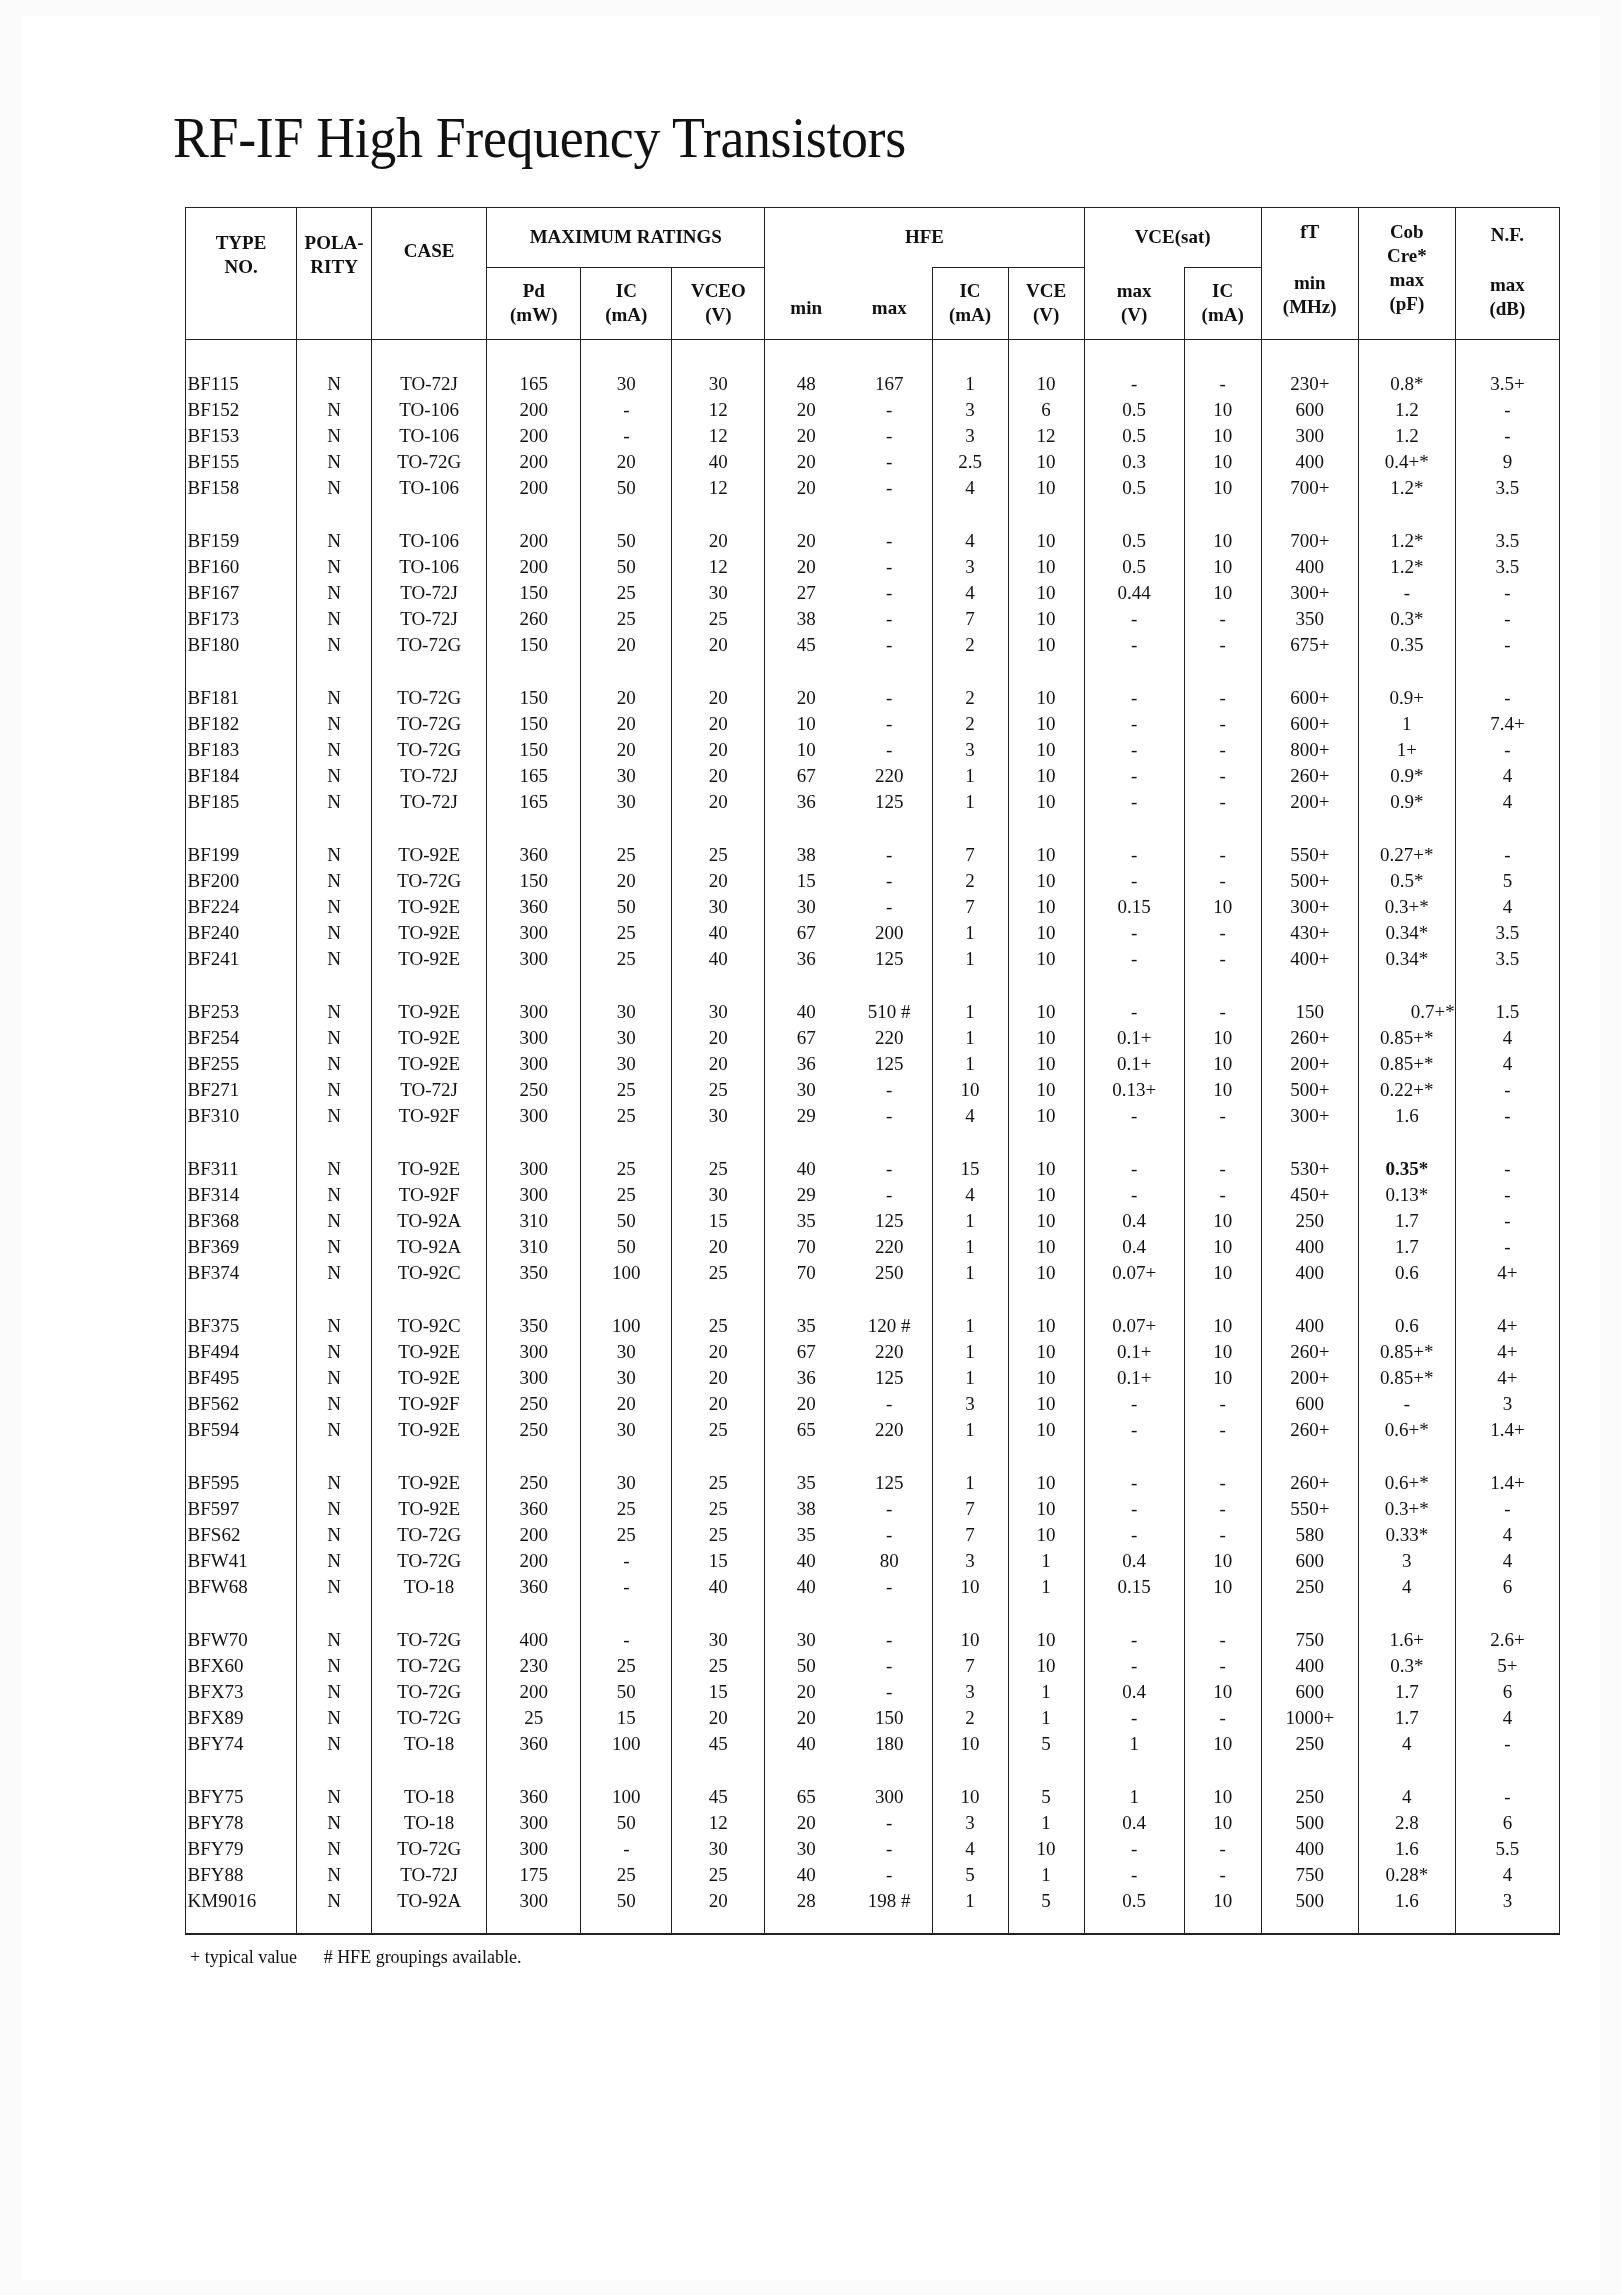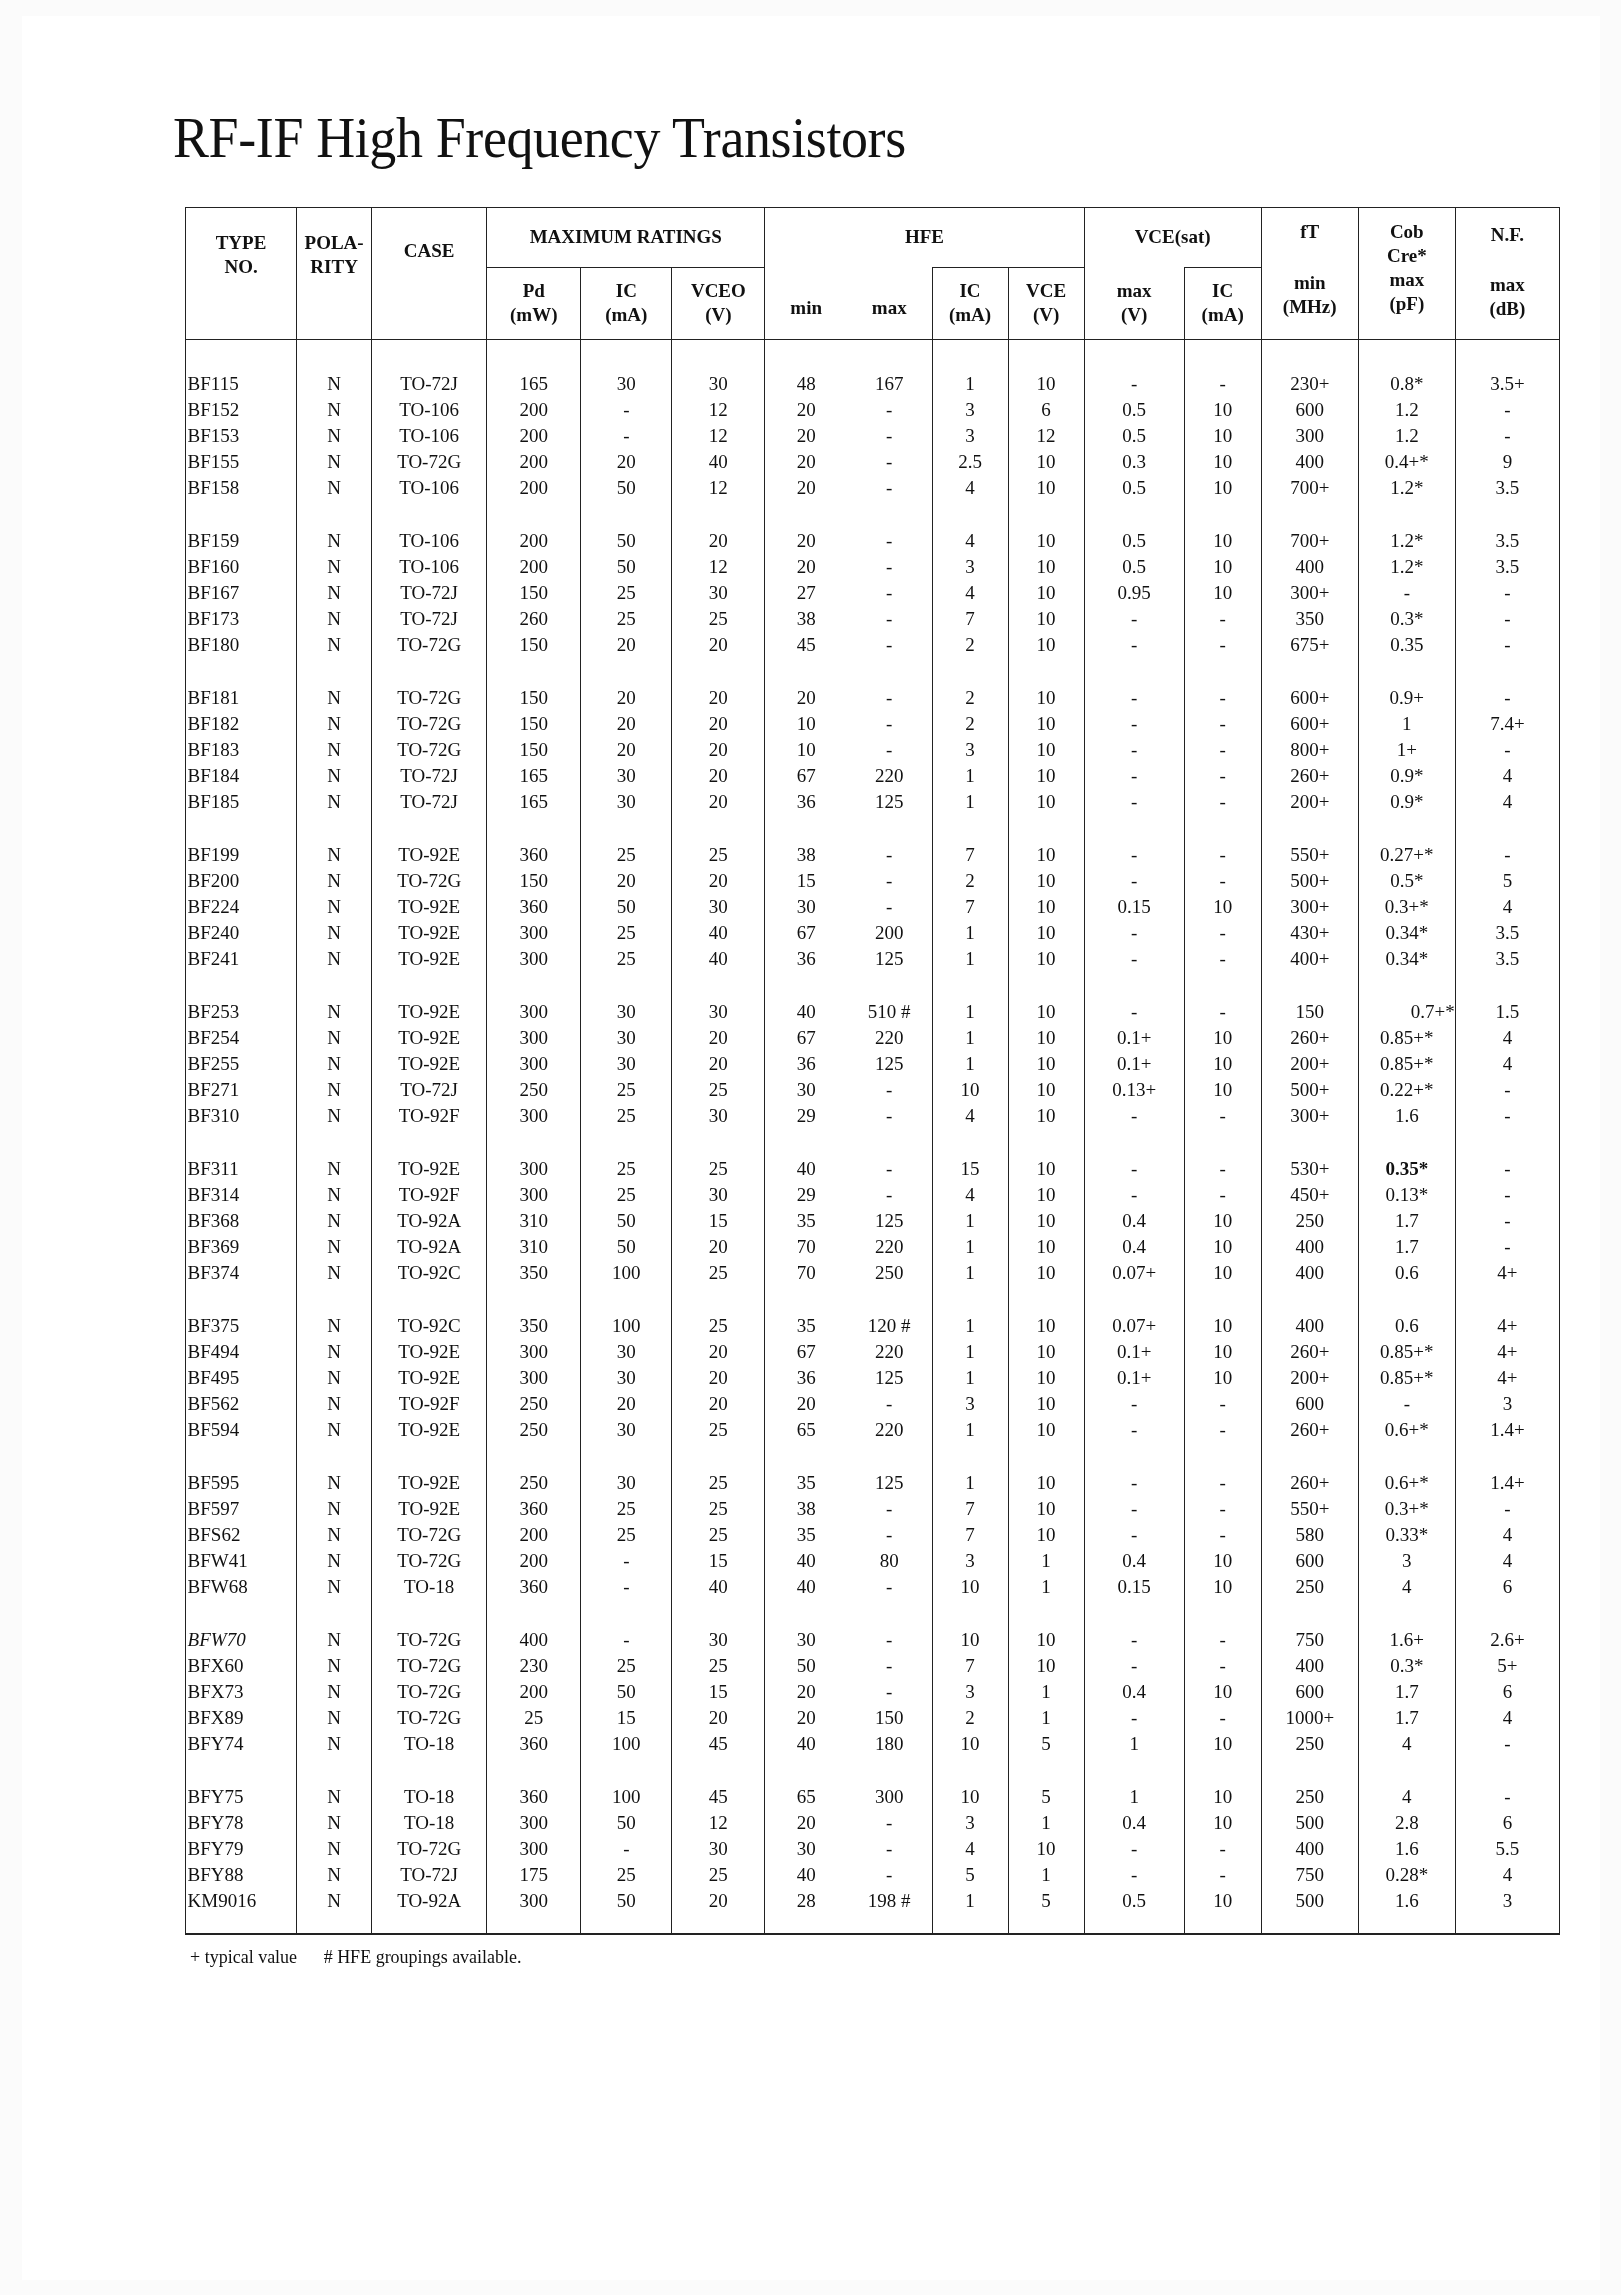--- a/index.html
+++ b/index.html
@@ -254,21 +254,21 @@
           <td class="type">BF167</td>
           <td>N</td>
           <td>TO-72J</td>
           <td>150</td>
           <td>25</td>
           <td>30</td>
           <td class="hmin">27</td>
           <td class="hmax">-</td>
           <td>4</td>
           <td>10</td>
-          <td>0.95</td>
+          <td>0.44</td>
           <td>10</td>
           <td>300+</td>
           <td>-</td>
           <td>-</td>
         </tr>
         <tr>
           <td class="type">BF173</td>
           <td>N</td>
           <td>TO-72J</td>
           <td>260</td>
@@ -805,21 +805,21 @@
           <td class="hmax">-</td>
           <td>10</td>
           <td>1</td>
           <td>0.15</td>
           <td>10</td>
           <td>250</td>
           <td>4</td>
           <td>6</td>
         </tr>
         <tr class="gap">
-          <td class="type" style="padding-top: 27px; height: 26px; font-style: italic;">BFW70</td>
+          <td class="type" style="padding-top: 27px; height: 26px;">BFW70</td>
           <td style="padding-top: 27px; height: 26px;">N</td>
           <td style="padding-top: 27px; height: 26px;">TO-72G</td>
           <td style="padding-top: 27px; height: 26px;">400</td>
           <td style="padding-top: 27px; height: 26px;">-</td>
           <td style="padding-top: 27px; height: 26px;">30</td>
           <td class="hmin" style="padding-top: 27px; height: 26px;">30</td>
           <td class="hmax" style="padding-top: 27px; height: 26px;">-</td>
           <td style="padding-top: 27px; height: 26px;">10</td>
           <td style="padding-top: 27px; height: 26px;">10</td>
           <td style="padding-top: 27px; height: 26px;">-</td>

